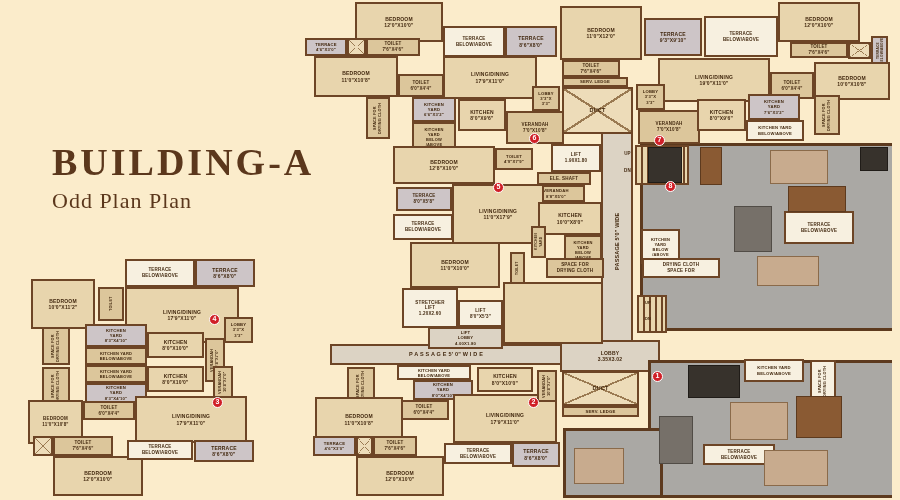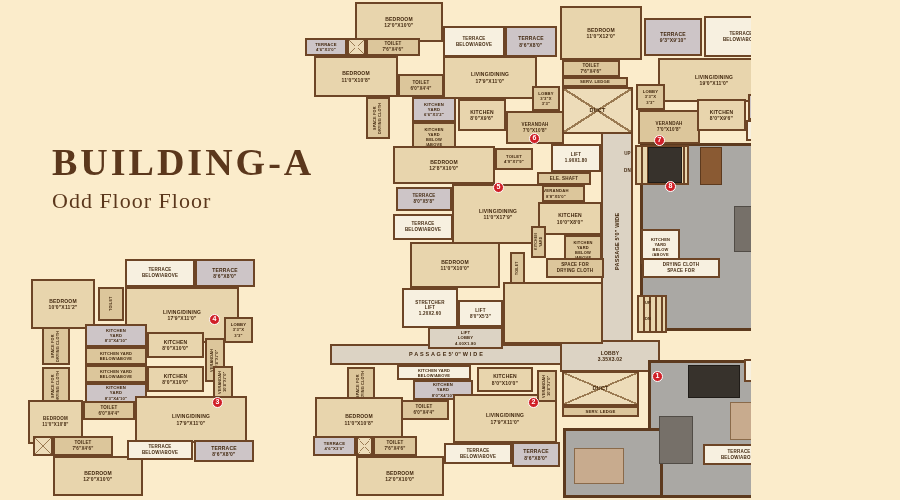--- a/index.html
+++ b/index.html
@@ -1,16 +1,16 @@
 <!DOCTYPE html>
 <html><head>
 <meta charset="utf-8">
 <style>
   html,body{margin:0;padding:0;background:#fbeccb;}
-  .stage{position:relative;width:751px;height:500px;background:#fbeccb;overflow:hidden;
+  .stage{position:relative;width:892px;height:500px;background:#fbeccb;overflow:hidden;
          font-family:"Liberation Sans",sans-serif;}
   .titleblock{position:absolute;left:52px;top:140px;z-index:60;}
   .title1{font-family:"Liberation Serif",serif;font-size:38px;color:#5b371c;letter-spacing:3px;font-weight:600;}
   .title2{font-family:"Liberation Serif",serif;font-size:22px;color:#5b371c;margin-top:4px;letter-spacing:1px;}
   .item{position:absolute;box-sizing:border-box;display:flex;align-items:center;justify-content:center;
         text-align:center;white-space:pre-line;color:#42280f;font-weight:700;line-height:1.25;
         font-size:5px;letter-spacing:.2px;overflow:hidden;}
   .room {background:#e8d5ad;border:2px solid #6d4526;}
   .room2{background:#dcc69b;border:2px solid #6d4526;}
   .terr {background:#cdc5c7;border:2px solid #6d4526;}
@@ -28,21 +28,21 @@
   .badge{background:#d01f27;color:#fff;border-radius:50%;border:1px solid #fff;z-index:50;font-size:7px;}
   .v{writing-mode:vertical-rl;transform:rotate(180deg);}
   .text{background:transparent;border:none;}
 </style>
 </head>
 <body>
 
 <div class="stage">
   <div class="titleblock">
     <div class="title1">BUILDING-A</div>
-    <div class="title2">Odd Floor Floor</div>
+    <div class="title2">Odd Plan Plan</div>
   </div>
   <div id="plan-layer">
       <div class="item pass v" style="left: 601px; top: 108px; width: 32px; height: 266px; font-size: 5.5px;">PASSAGE 5'0" WIDE</div>
       <div class="item pass" style="left: 330px; top: 344px; width: 232px; height: 21px; font-size: 5.5px;">P A S S A G E   5' 0"   W I D E</div>
       <div class="item pass" style="left: 560px; top: 340px; width: 100px; height: 32px; font-size: 5px;">LOBBY
 3.35X3.02</div>
       <div class="item furn" style="left: 640px; top: 143px; width: 256px; height: 188px;"></div>
       <div class="item furn" style="left: 648px; top: 360px; width: 248px; height: 138px;"></div>
       <div class="item furn" style="left: 563px; top: 428px; width: 100px; height: 70px;"></div>
       <div class="item room" style="left: 355px; top: 2px; width: 88px; height: 40px;">BEDROOM

